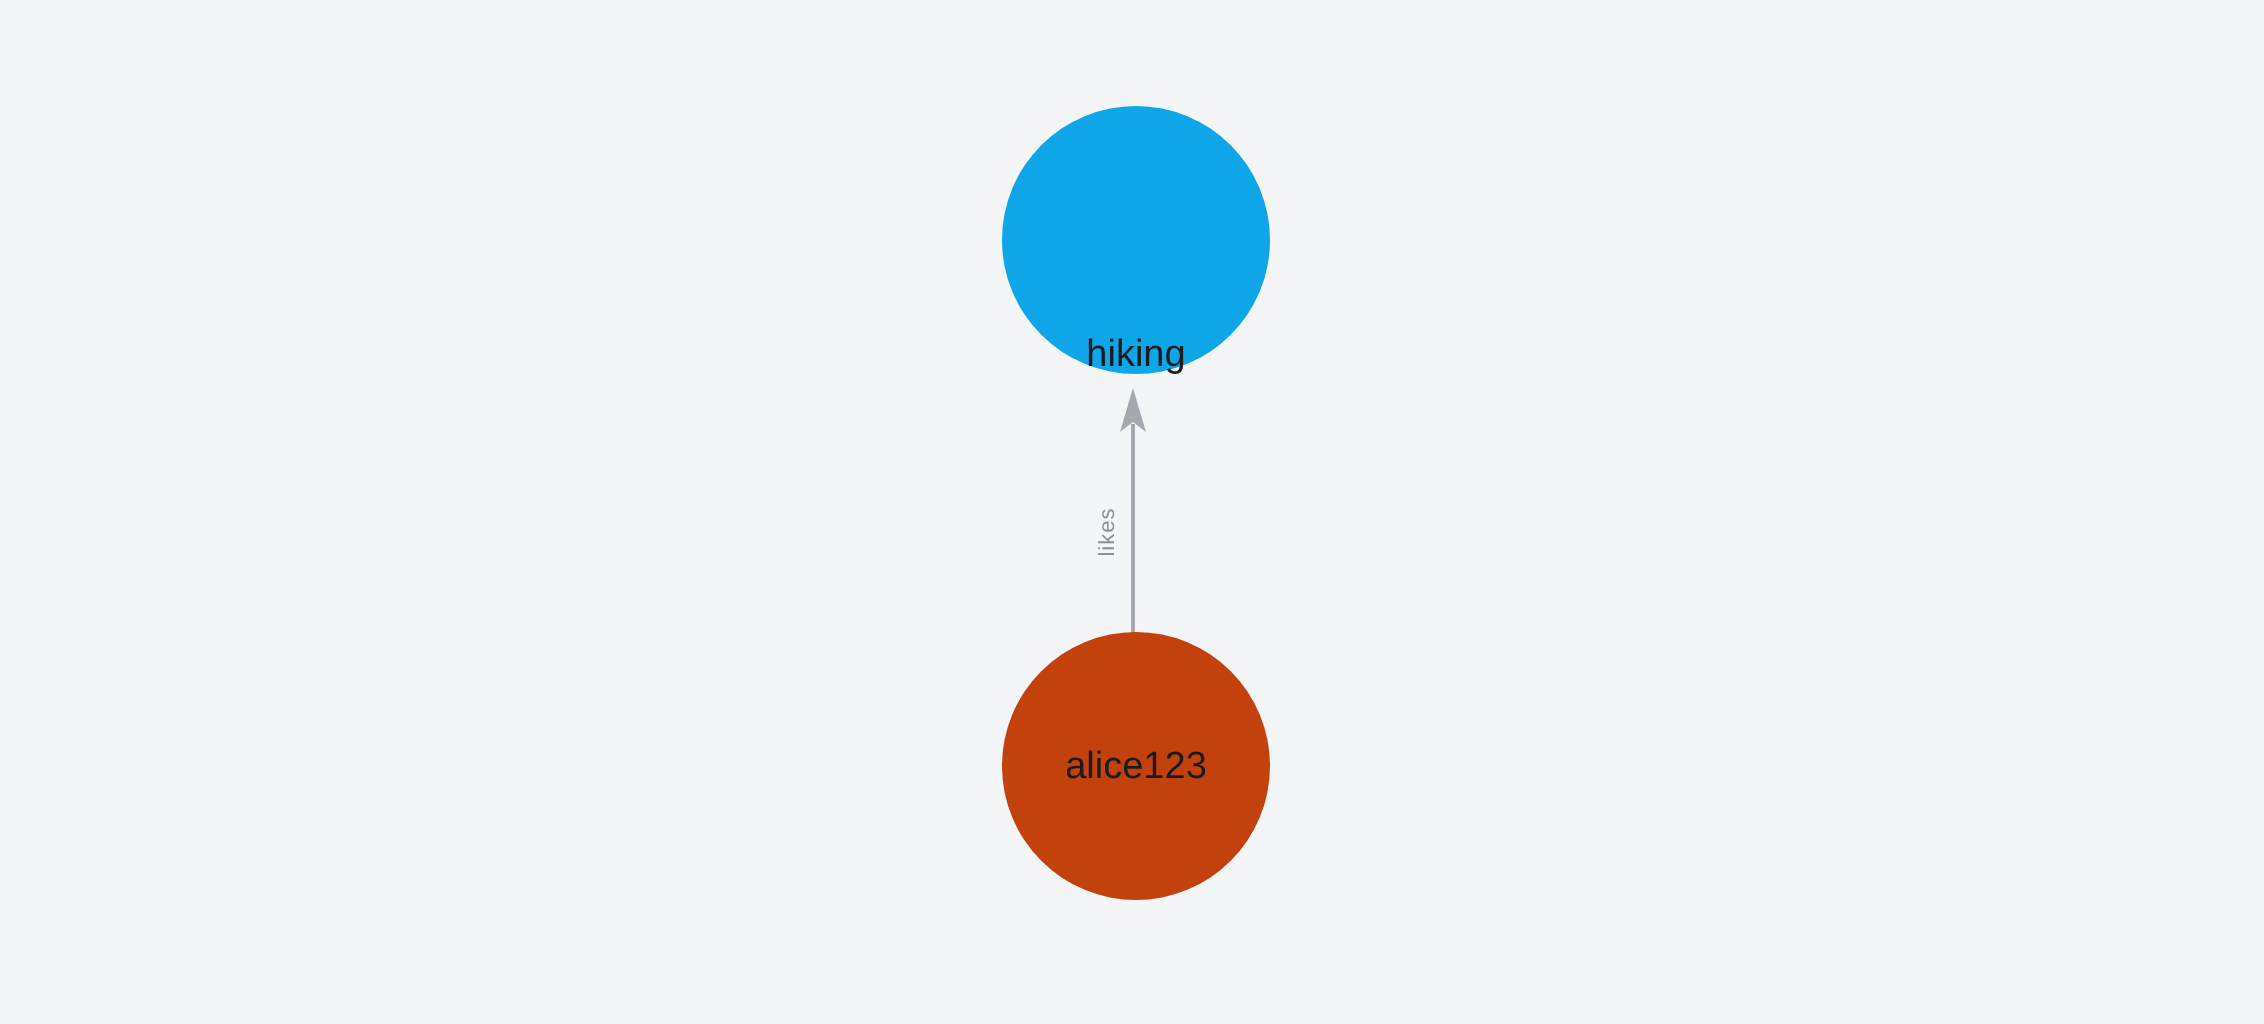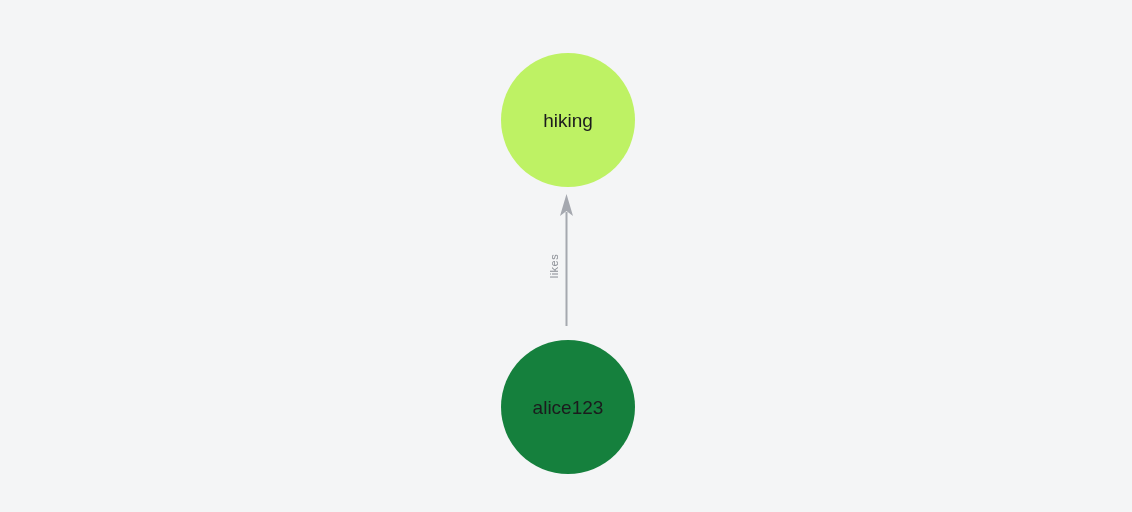--- a/index.html
+++ b/index.html
@@ -38,26 +38,27 @@
   }
   .node-label {
     font-size: 19px;
     line-height: 1;
     color: #1b1b1d;
     white-space: nowrap;
   }
   .node-hiking {
     left: 501px;
     top: 53px;
-    background: #bef264;
+    background: #0ea5e9;
+    align-items: flex-end;
   }
   .node-alice123 {
     left: 501px;
-    top: 340px;
-    background: #15803d;
+    top: 316px;
+    background: #c2410c;
   }
   .edge-label {
     position: absolute;
     left: 524px;
     top: 259px;
     width: 60px;
     height: 14px;
     text-align: center;
     font-size: 11px;
     line-height: 14px;

